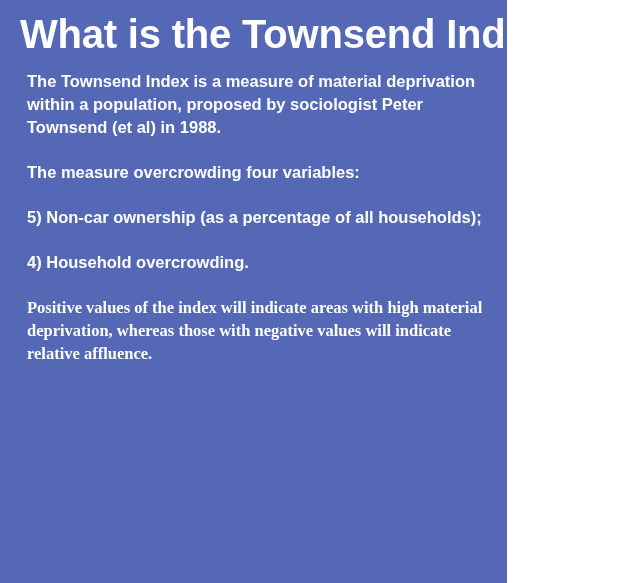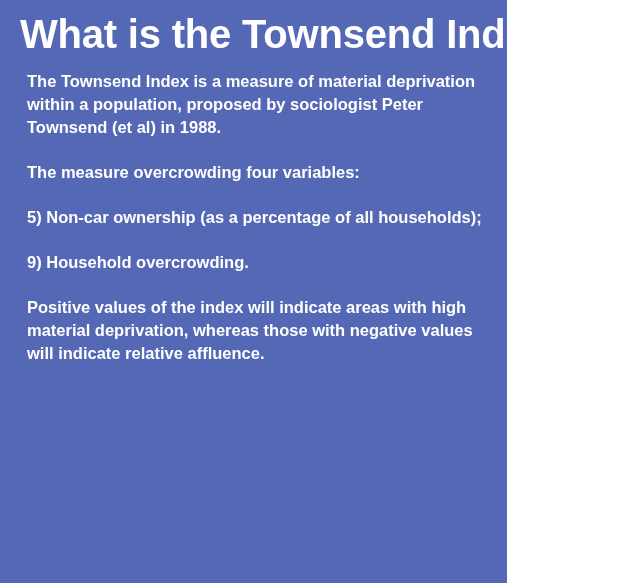--- a/index.html
+++ b/index.html
@@ -44,38 +44,39 @@
     font-family: "Liberation Sans", sans-serif;
     font-size: 16.5px;
     font-weight: bold;
     line-height: 23px;
     letter-spacing: 0px;
     max-width: 584px;
   }
 
   .para:last-child {
     margin-bottom: 0;
+    font-family: Liberation Serif, serif;
   }
 </style>
 </head>
 <body>
 
 <div id="slide" style="background: rgb(84, 104, 181); color: rgb(255, 255, 255);">
 
   <h1 id="slide-title">What is the Townsend Index?</h1>
 
   <div id="body-block">
 
     <p class="para">The Townsend Index is a measure of material deprivation within a population, proposed by sociologist Peter Townsend (et al) in 1988.</p>
 
     <p class="para">The measure overcrowding four variables:</p>
 
 
     <p class="para">5) Non-car ownership (as a percentage of all households);</p>
 
 
-    <p class="para">9) Household overcrowding.</p>
+    <p class="para">4) Household overcrowding.</p>
 
 
     <p class="para">Positive values of the index will indicate areas with high material deprivation, whereas those with negative values will indicate relative affluence.</p>
 
   </div>
 </div>
 
 </body></html>

